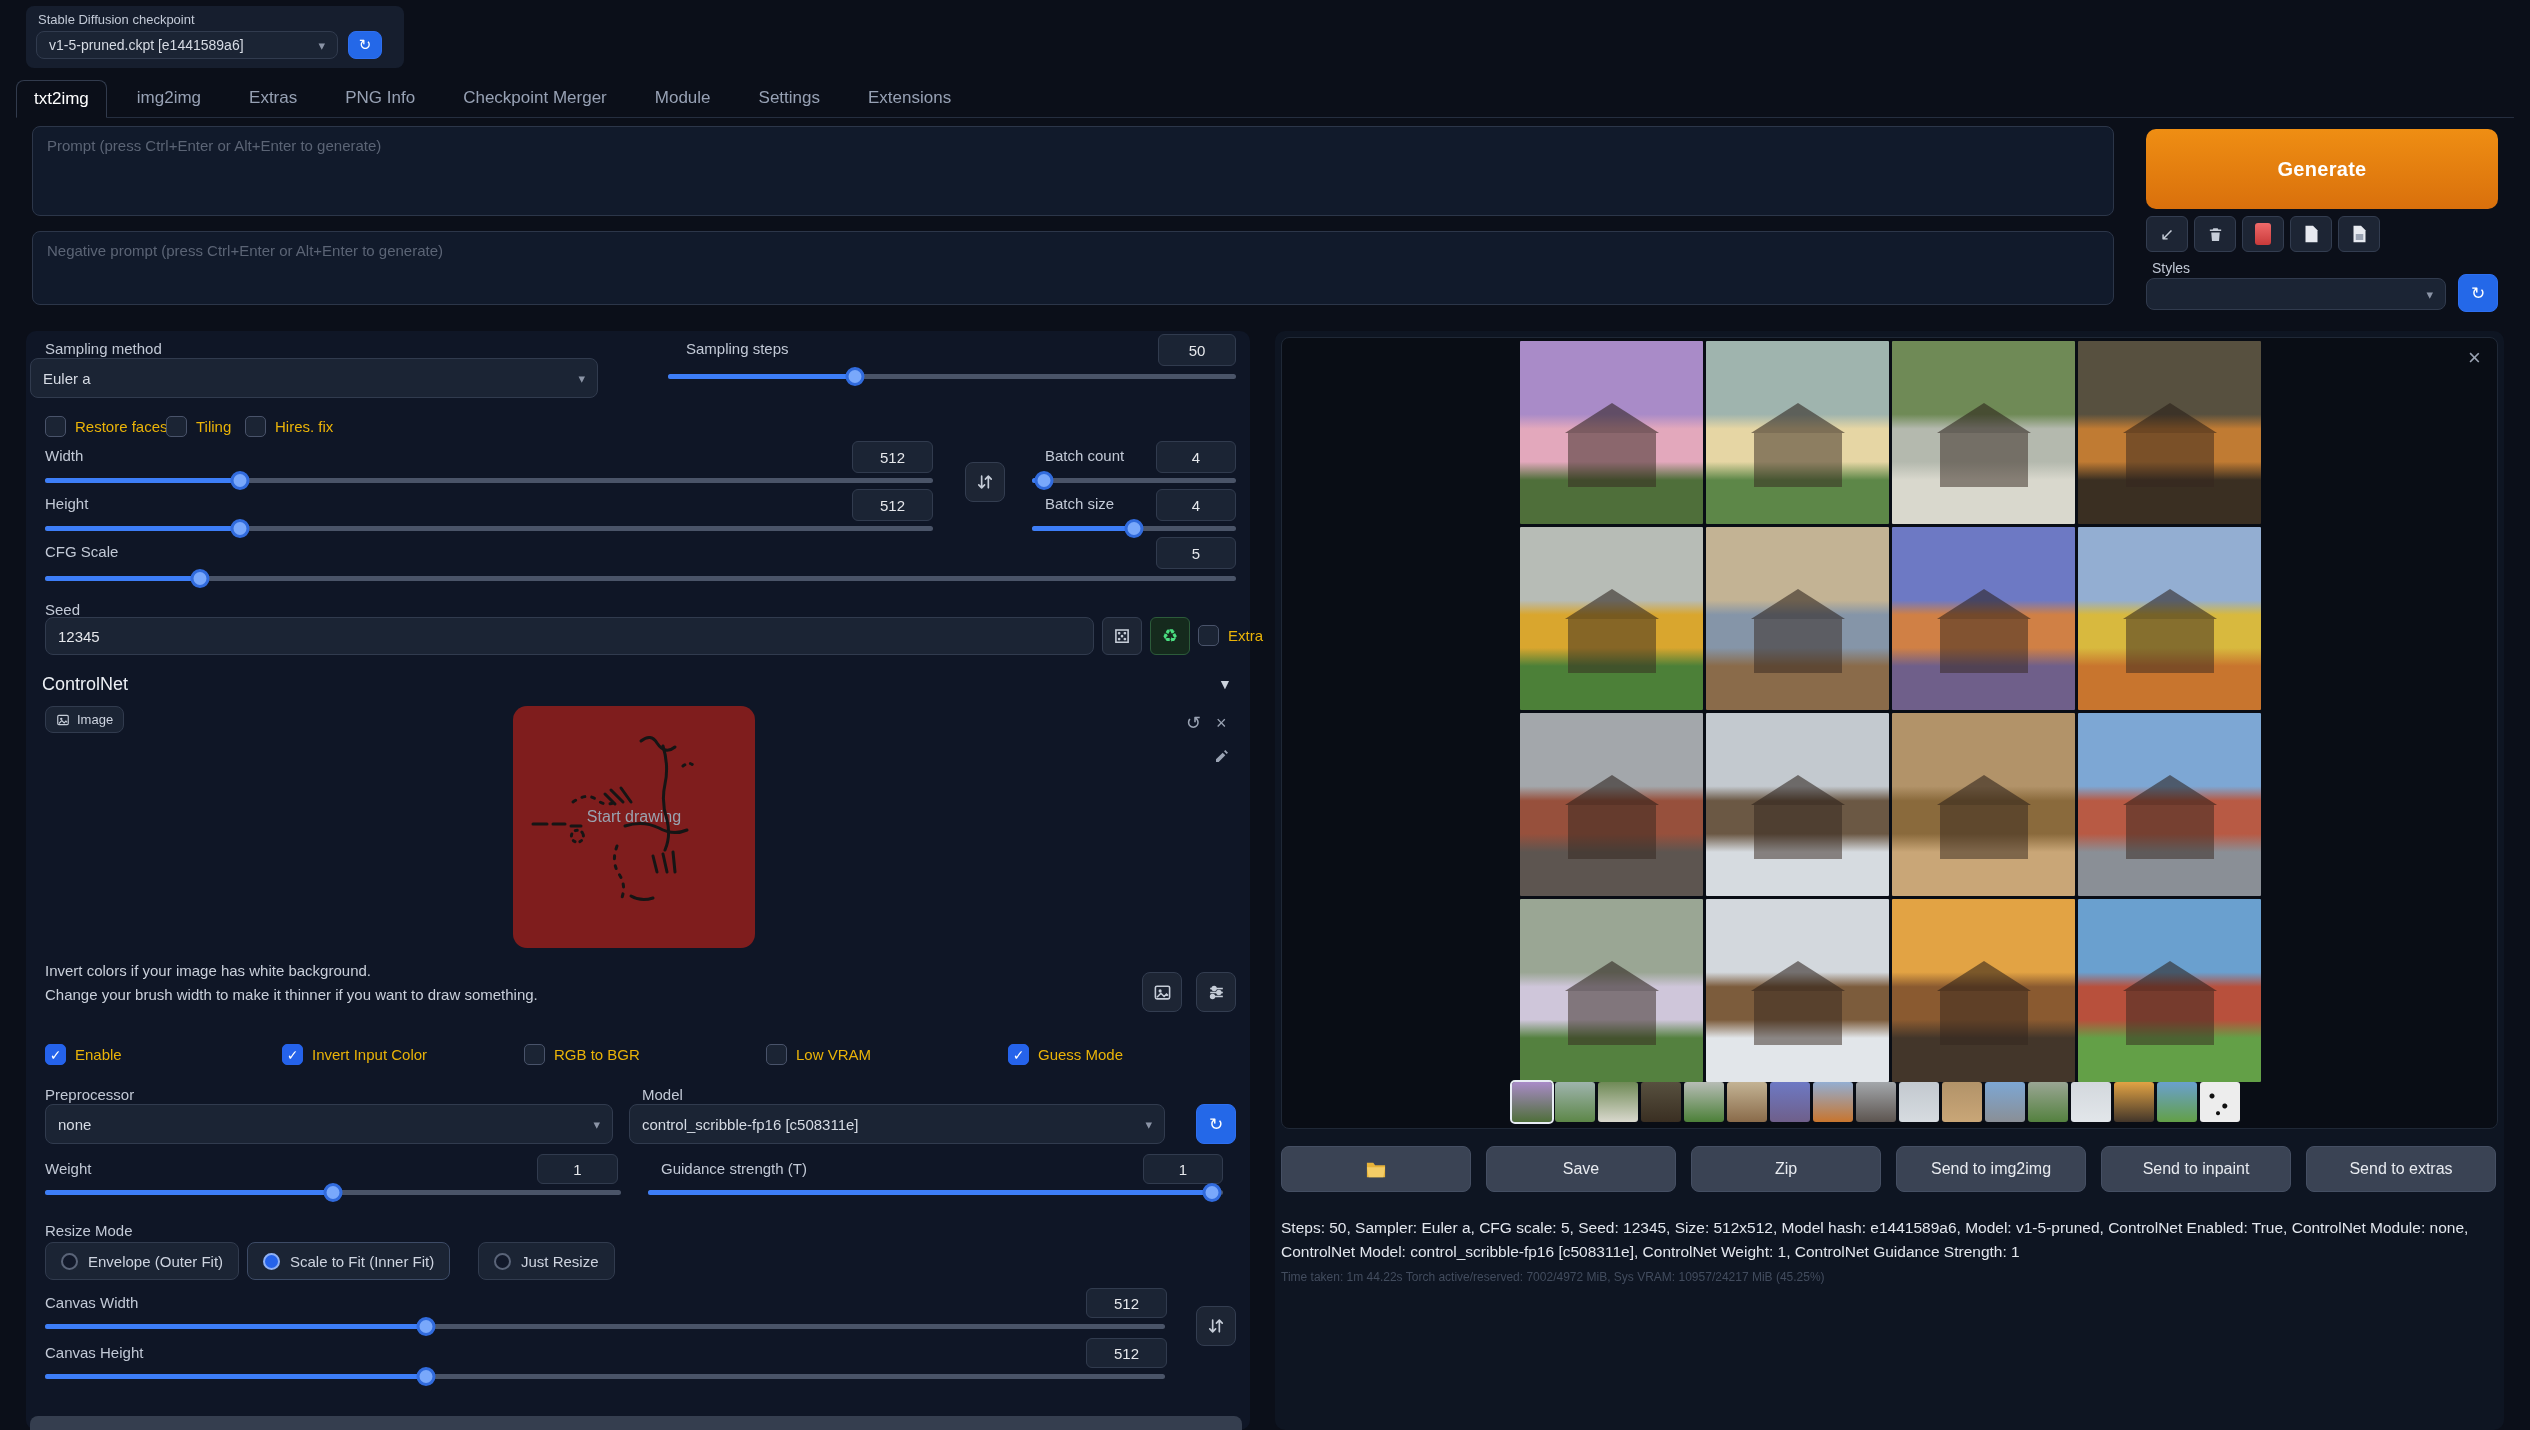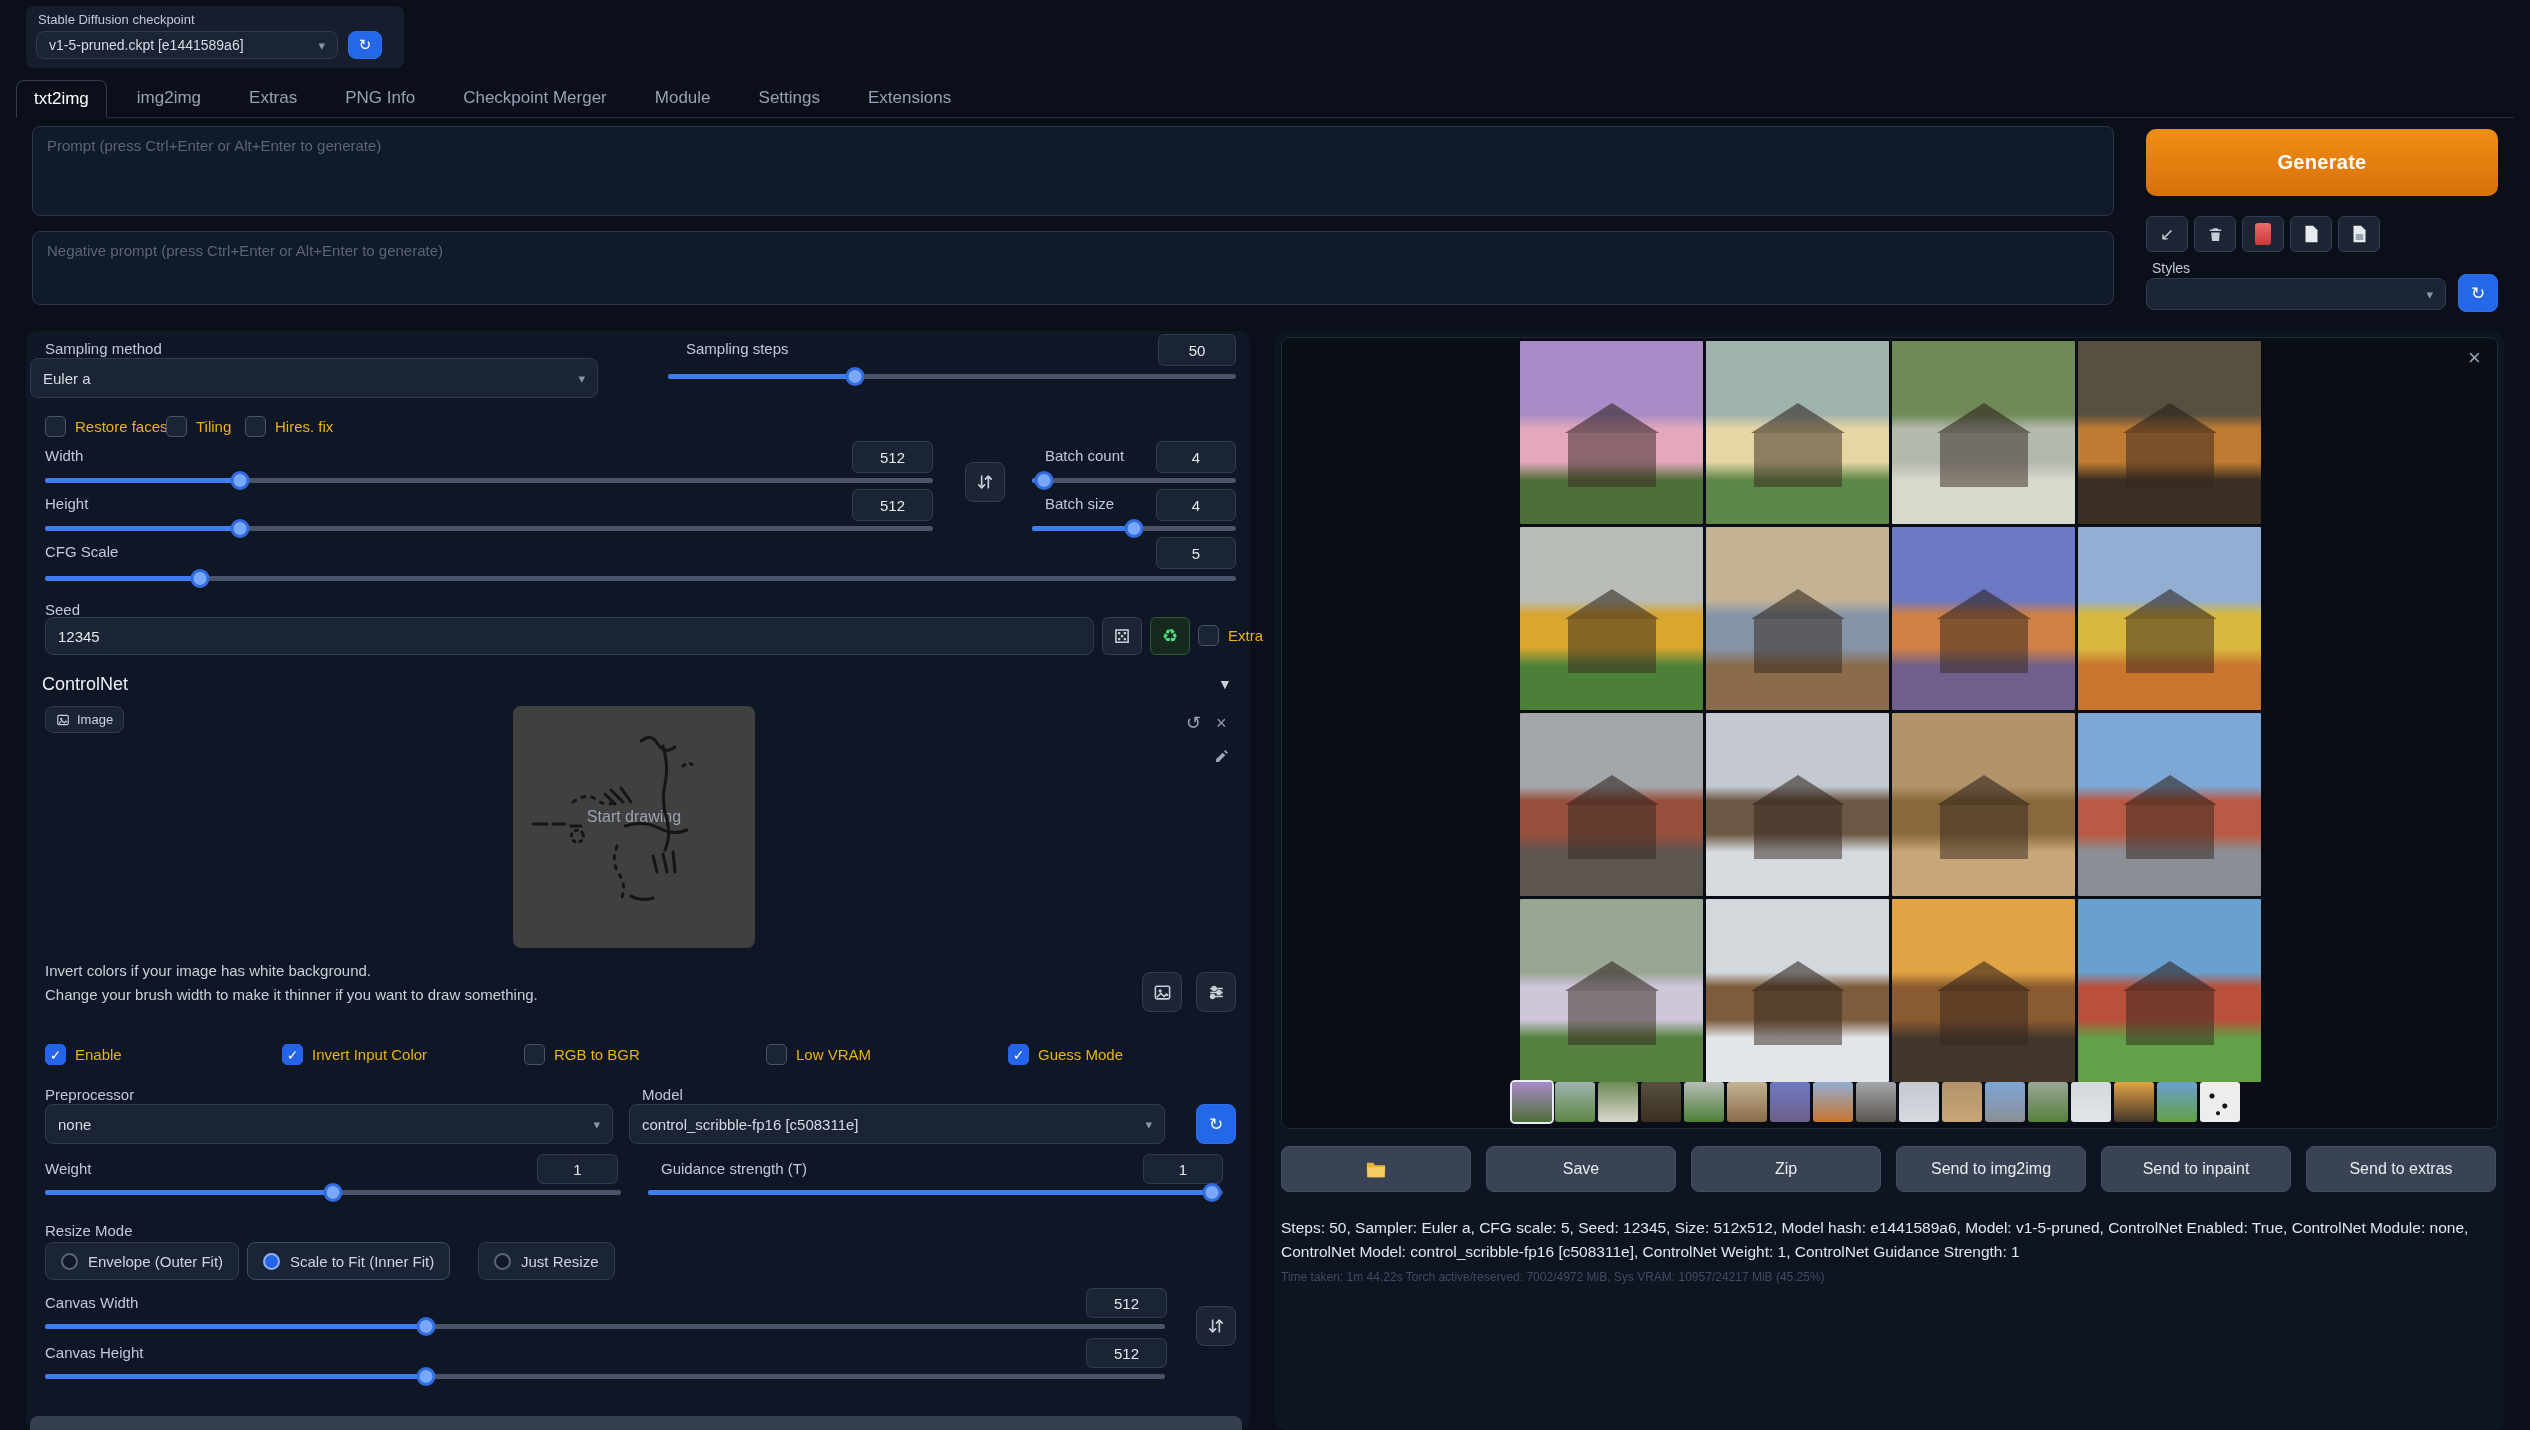--- a/index.html
+++ b/index.html
@@ -37,21 +37,21 @@
 .grid{display:grid;grid-template-columns:repeat(4,183px);grid-auto-rows:183px;gap:3px}
 .gcell{position:relative;overflow:hidden;border-radius:1px}
 .gh{position:absolute;left:50%;top:34%;transform:translateX(-50%)}
 .gr{width:0;height:0;border-left:47px solid transparent;border-right:47px solid transparent;border-bottom:30px solid rgba(38,27,22,.55);margin:0 auto}
 .gb{width:88px;height:54px;background:rgba(52,37,30,.5);margin:0 auto}
 .thumbs{display:flex;gap:3px}
 .thumb{width:40px;height:40px;border-radius:3px;flex:none;cursor:pointer}
 .thumb.sel{outline:2px solid #e8edf4}
 .thumb.bw{background:radial-gradient(circle at 30% 35%,#111 2px,transparent 3px),radial-gradient(circle at 62% 60%,#111 2px,transparent 3px),radial-gradient(circle at 45% 78%,#111 1.5px,transparent 2.5px),#ededed}
 .outbtn{background:#3a4354;border:1px solid #454f63;border-radius:8px;color:#e8ebf0;font-size:16px;display:flex;align-items:center;justify-content:center;height:46px;cursor:pointer}
-.canvasbox{background:#404040;border-radius:8px;position:relative;overflow:hidden}
+.canvasbox{background:#7f1d1d;border-radius:14px;position:relative;overflow:hidden}
 .watermark{position:absolute;left:50%;top:46%;transform:translate(-50%,-50%);color:#9aa3b0;font-size:16px;white-space:nowrap}
 .hint{font-size:15px;color:#c9cfda}
 .sectitle{font-size:18px;color:#eceff4}
 .info{font-size:15.5px;color:#e2e6ed;line-height:1.55}
 .perf{font-size:12px;color:#424c5e}
 .ghostbar{background:#353e4f;border-radius:8px 8px 0 0}
 .smicon{color:#9aa3b3;font-size:18px;cursor:pointer;line-height:1}
 </style>
 </head>
 <body>
@@ -75,21 +75,21 @@
   <div class="tab">Extensions</div>
 </div>
 
 <div class="abs" style="left:32px;top:126px;width:2082px;height:90px">
   <textarea placeholder="Prompt (press Ctrl+Enter or Alt+Enter to generate)" style=""></textarea>
 </div>
 <div class="abs" style="left:32px;top:231px;width:2082px;height:74px">
   <textarea placeholder="Negative prompt (press Ctrl+Enter or Alt+Enter to generate)" style=""></textarea>
 </div>
 
-<div class="abs generate" style="left:2146px;top:129px;width:352px;height:67px">Generate</div>
+<div class="abs generate" style="left:2146px;top:129px;width:352px;height:80px">Generate</div>
 <div class="abs iconbtn" style="left:2146px;top:216px;width:42px;height:36px;font-size:17px">↙</div>
 <div class="abs iconbtn" style="left:2194px;top:216px;width:42px;height:36px">
   <svg width="17" height="17" viewBox="0 0 24 24">
       <path fill="#c6cdd8" d="M9 3h6l1 2h4v2H4V5h4l1-2zm-3 6h12l-1 12H7L6 9z"></path>
     </svg>
 </div>
 <div class="abs iconbtn" style="left:2242px;top:216px;width:42px;height:36px">
   <span style="width:16px;height:22px;background:linear-gradient(180deg,#ef6a6a,#c93a3a);border-radius:3px;display:block"></span>
 </div>
 <div class="abs iconbtn" style="left:2290px;top:216px;width:42px;height:36px">

